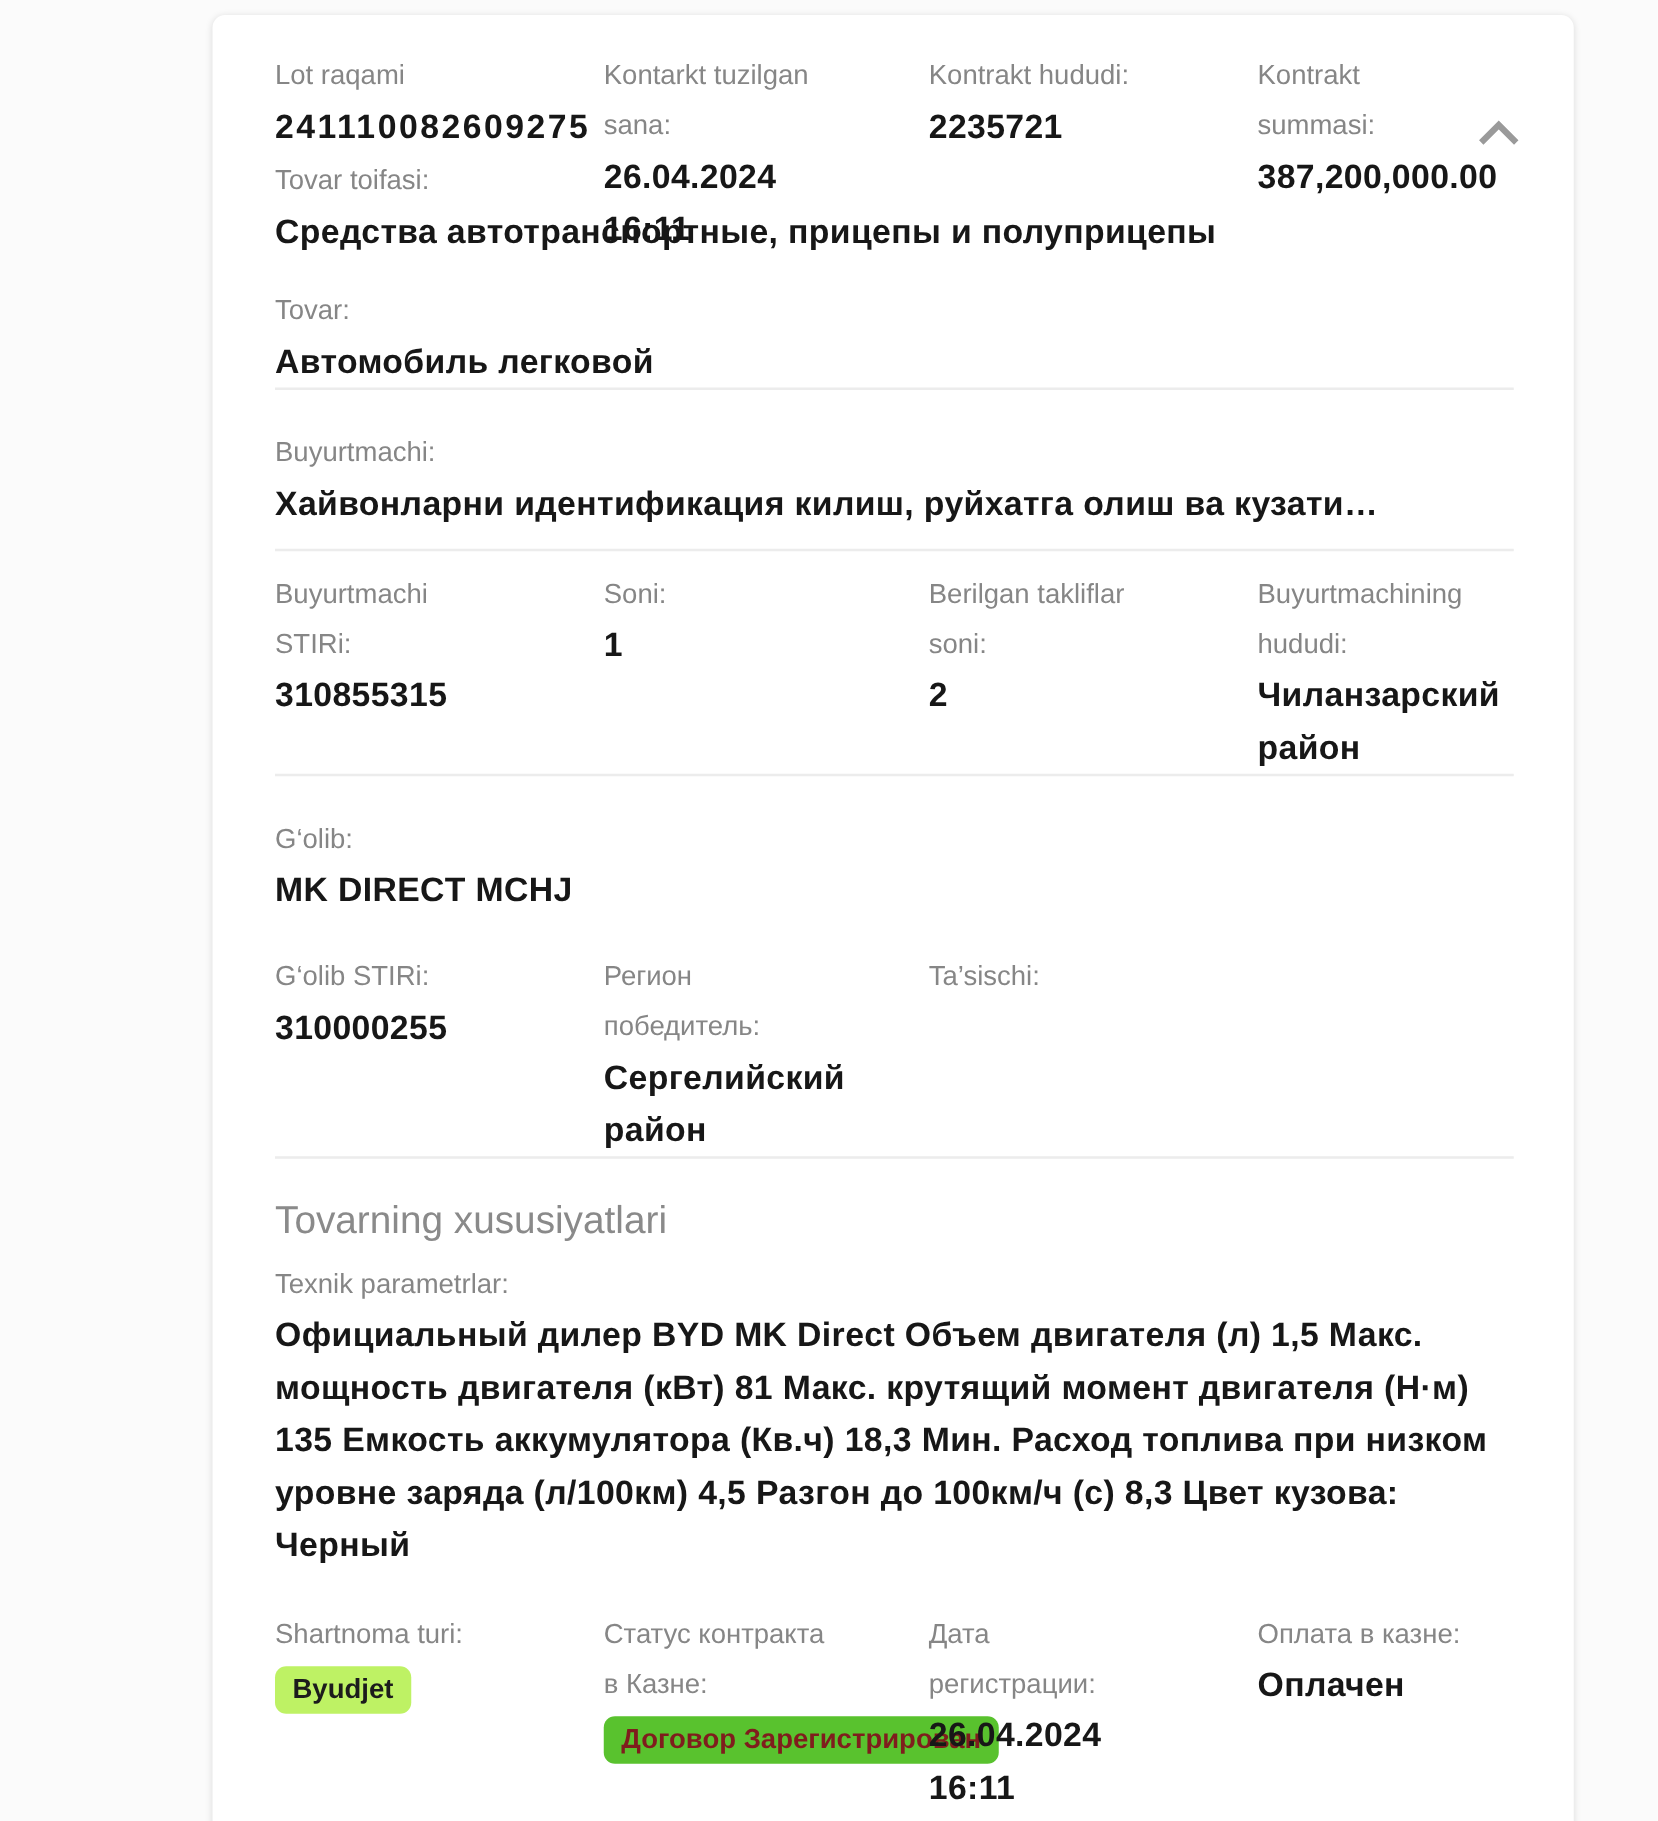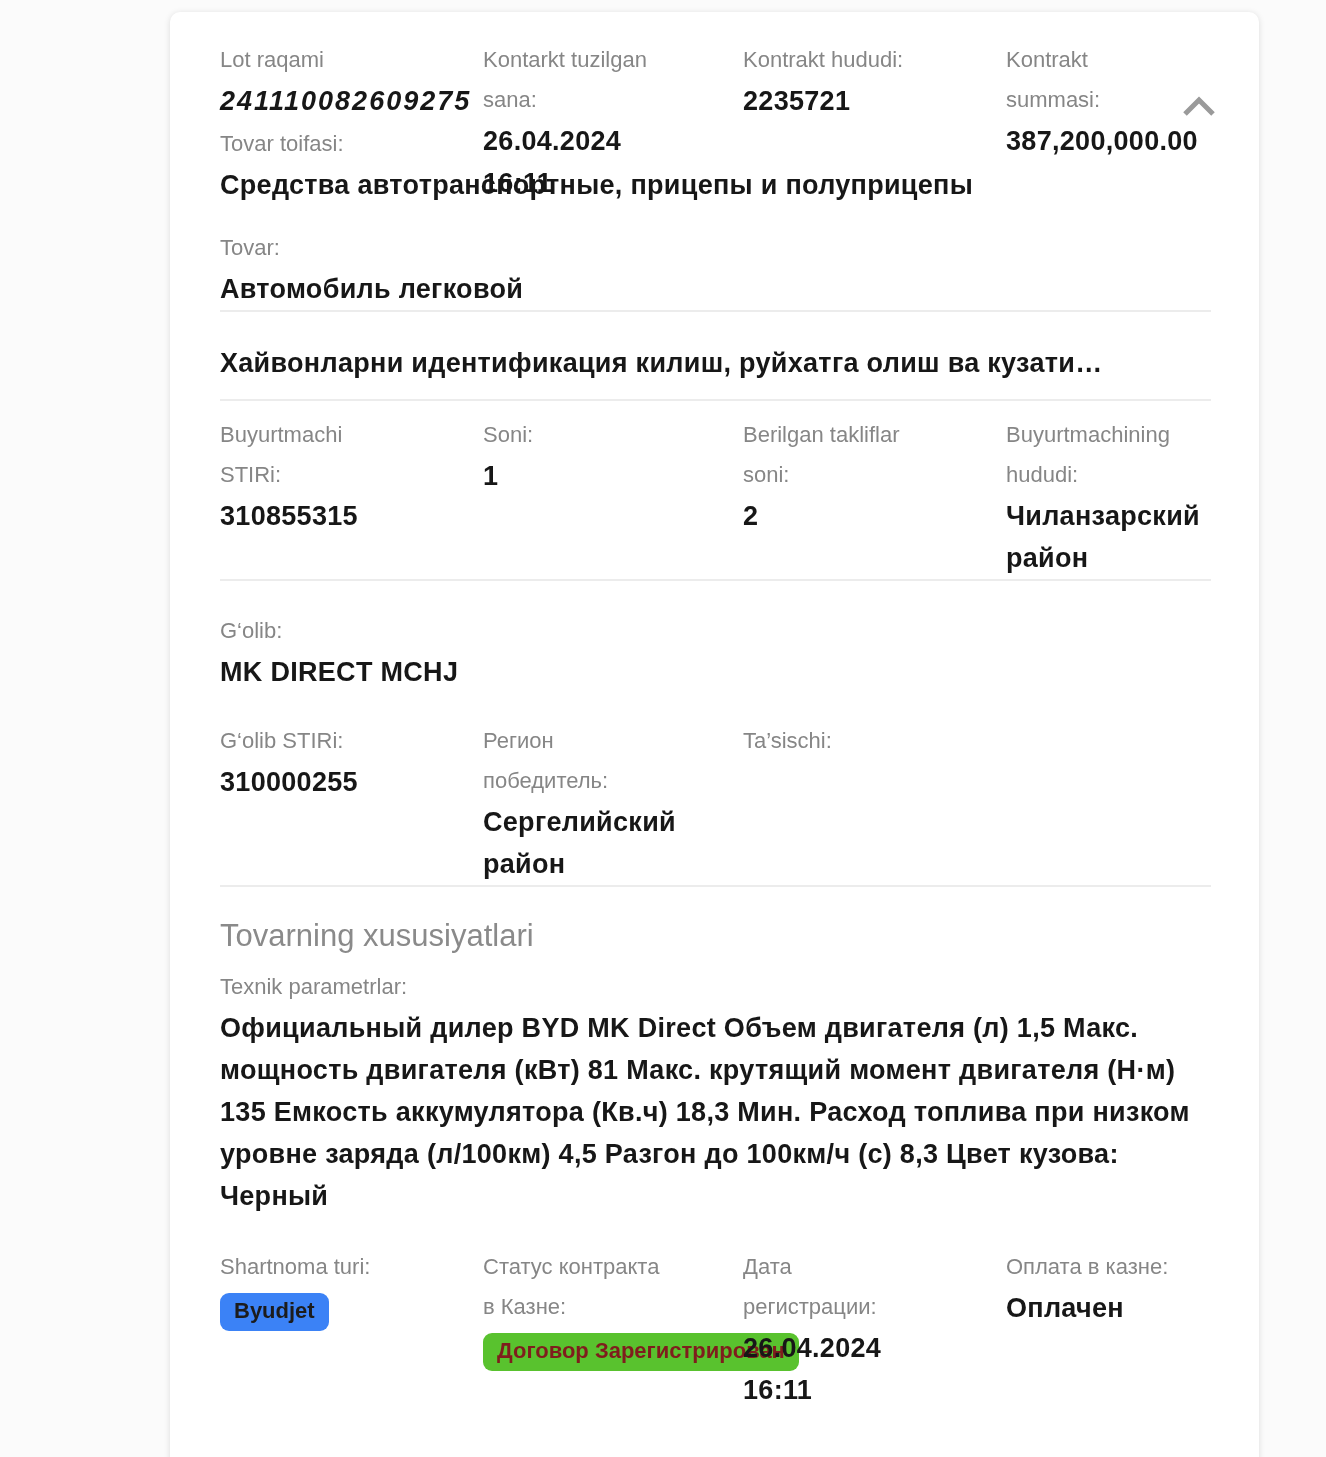--- a/index.html
+++ b/index.html
@@ -40,21 +40,21 @@
   .label {
     font-size: 22px; line-height: 40px;
     font-weight: 400; color: #868686;
   }
   .val {
     font-size: 27px; line-height: 42px;
     font-weight: 700; color: #171717;
     letter-spacing: 0.3px;
   }
   .nowrap { white-space: nowrap; max-width: none !important; }
-  .ls2 { letter-spacing: 2px; font-style: italic; }
+  .ls2 { letter-spacing: 2px; }
   .clip {
     white-space: nowrap;
     max-width: 193px !important;
     overflow: hidden;
   }
 
   .divider { border: none; height: 2px; background: #ececec; width: 991px; }
   .mt14 { margin-top: 14px; }
   .mt15 { margin-top: 15px; }
   .mt22 { margin-top: 22px; }
@@ -71,21 +71,21 @@
   .badge {
     display: inline-block;
     margin-top: 6px;
     padding: 4px 14px 6px 14px;
     border-radius: 9px;
     font-size: 22px; font-weight: 700;
     line-height: 28px;
     white-space: nowrap;
     max-width: none !important;
   }
-  .badge-yellow { background: #3b82f6; color: #1c1c1c; }
+  .badge-yellow { background: #bef264; color: #1c1c1c; }
   .badge-green  { background: #59C22E; color: #7f1d1d; }
 </style>
 </head>
 <body>
 
 <div class="page">
   <section class="card">
 
     <button class="collapse-btn">
       <svg width="36" height="22" viewBox="0 0 36 22">
@@ -118,20 +118,21 @@
     </div>
 
     <div class="block mt22">
       <div class="label">Tovar:</div>
       <div class="val nowrap">Автомобиль легковой</div>
     </div>
 
     <hr class="divider">
 
     <div class="block mt30">
+      <div class="label">Buyurtmachi:</div>
       <div class="val nowrap">Хайвонларни идентификация килиш, руйхатга олиш ва кузати…</div>
     </div>
 
     <hr class="divider mt15">
 
     <div class="grid mt14">
       <div class="cell">
         <div class="label">Buyurtmachi STIRi:</div>
         <div class="val">310855315</div>
       </div>

